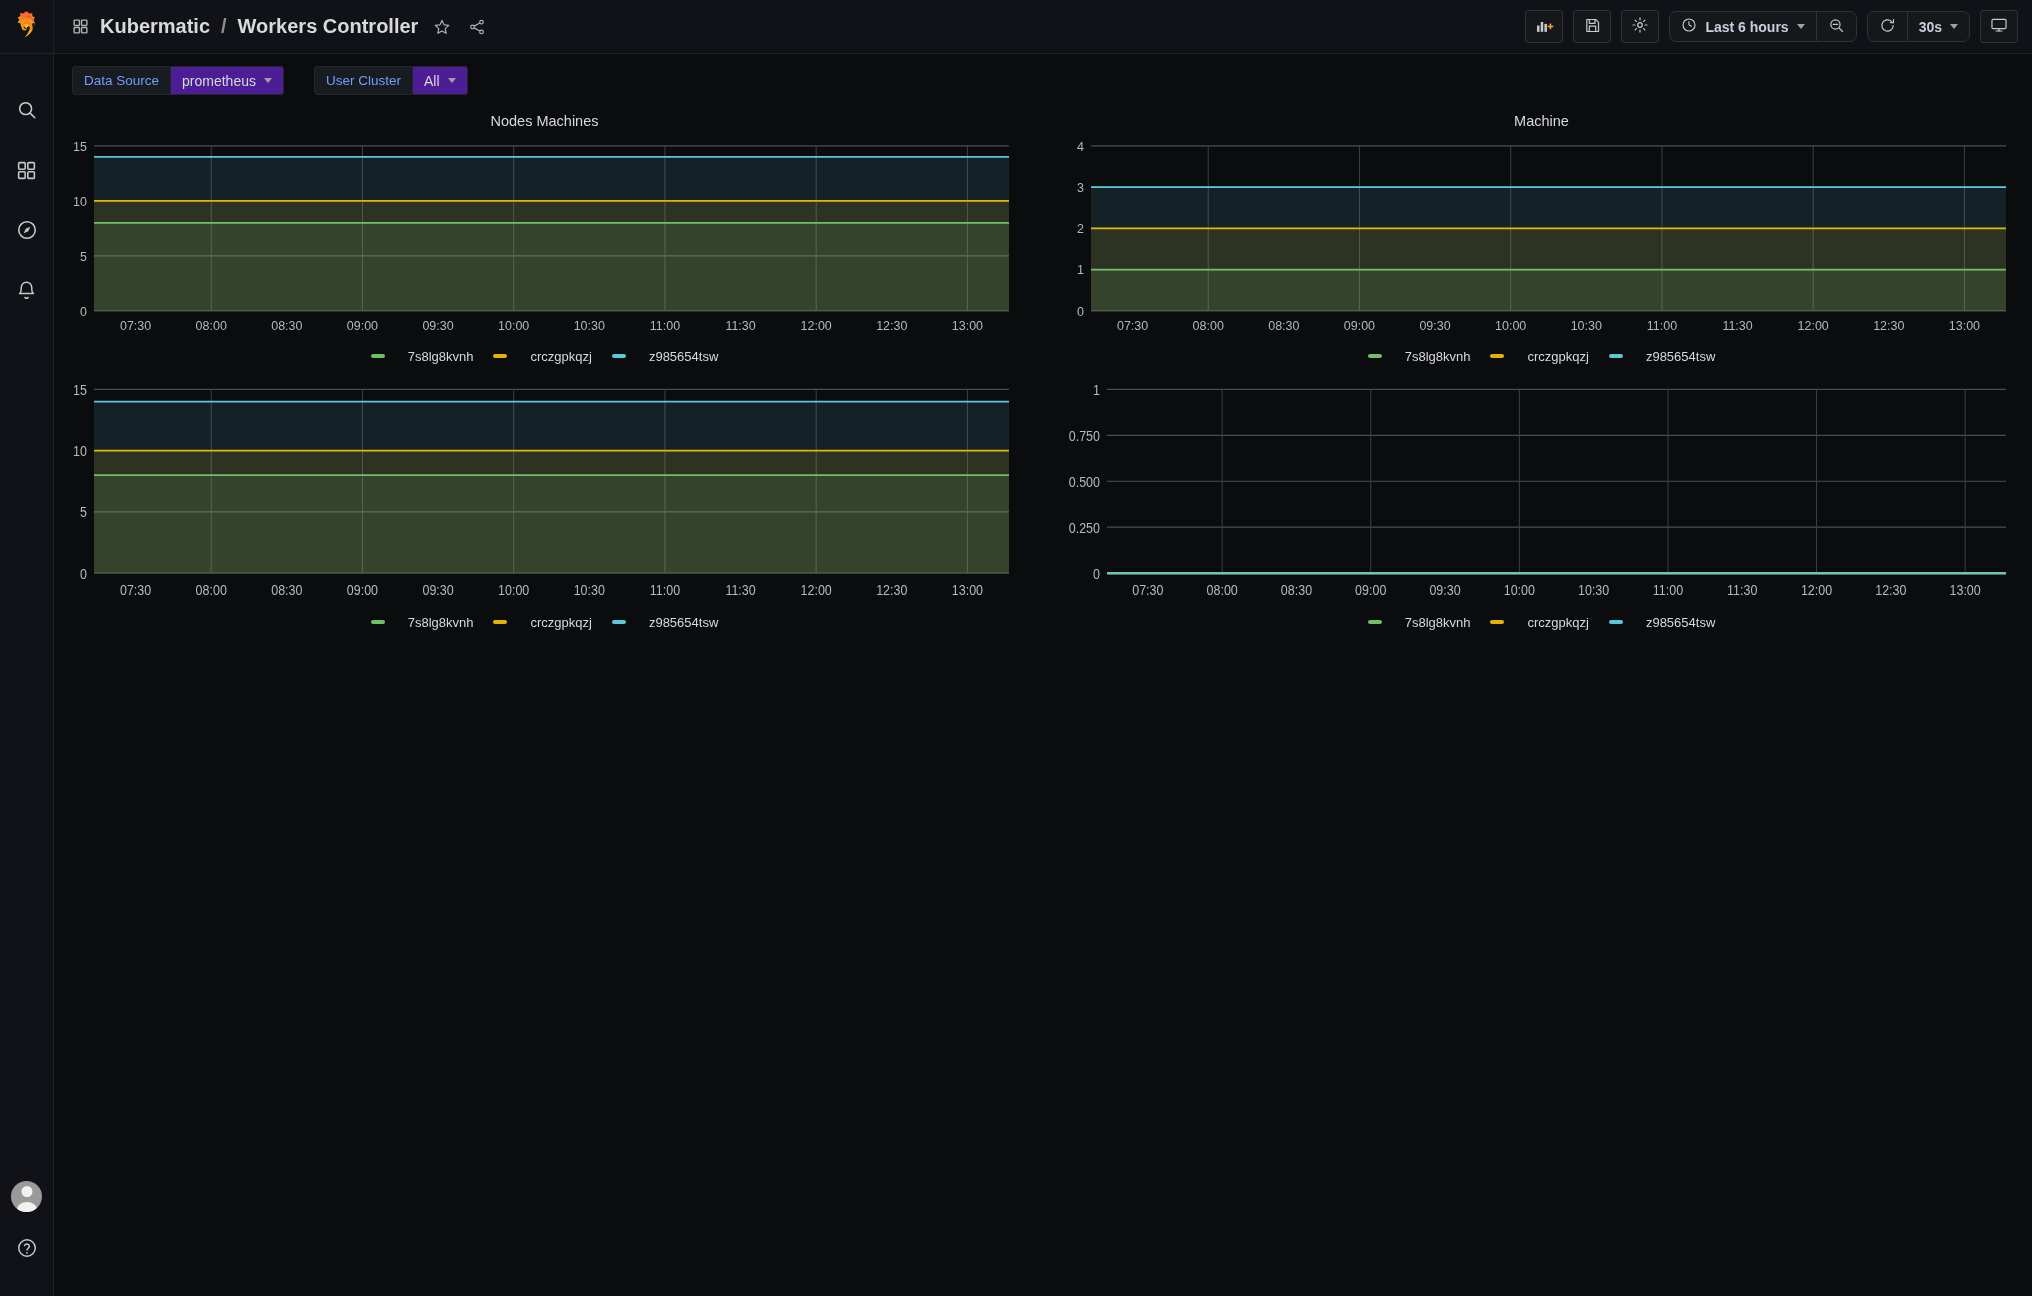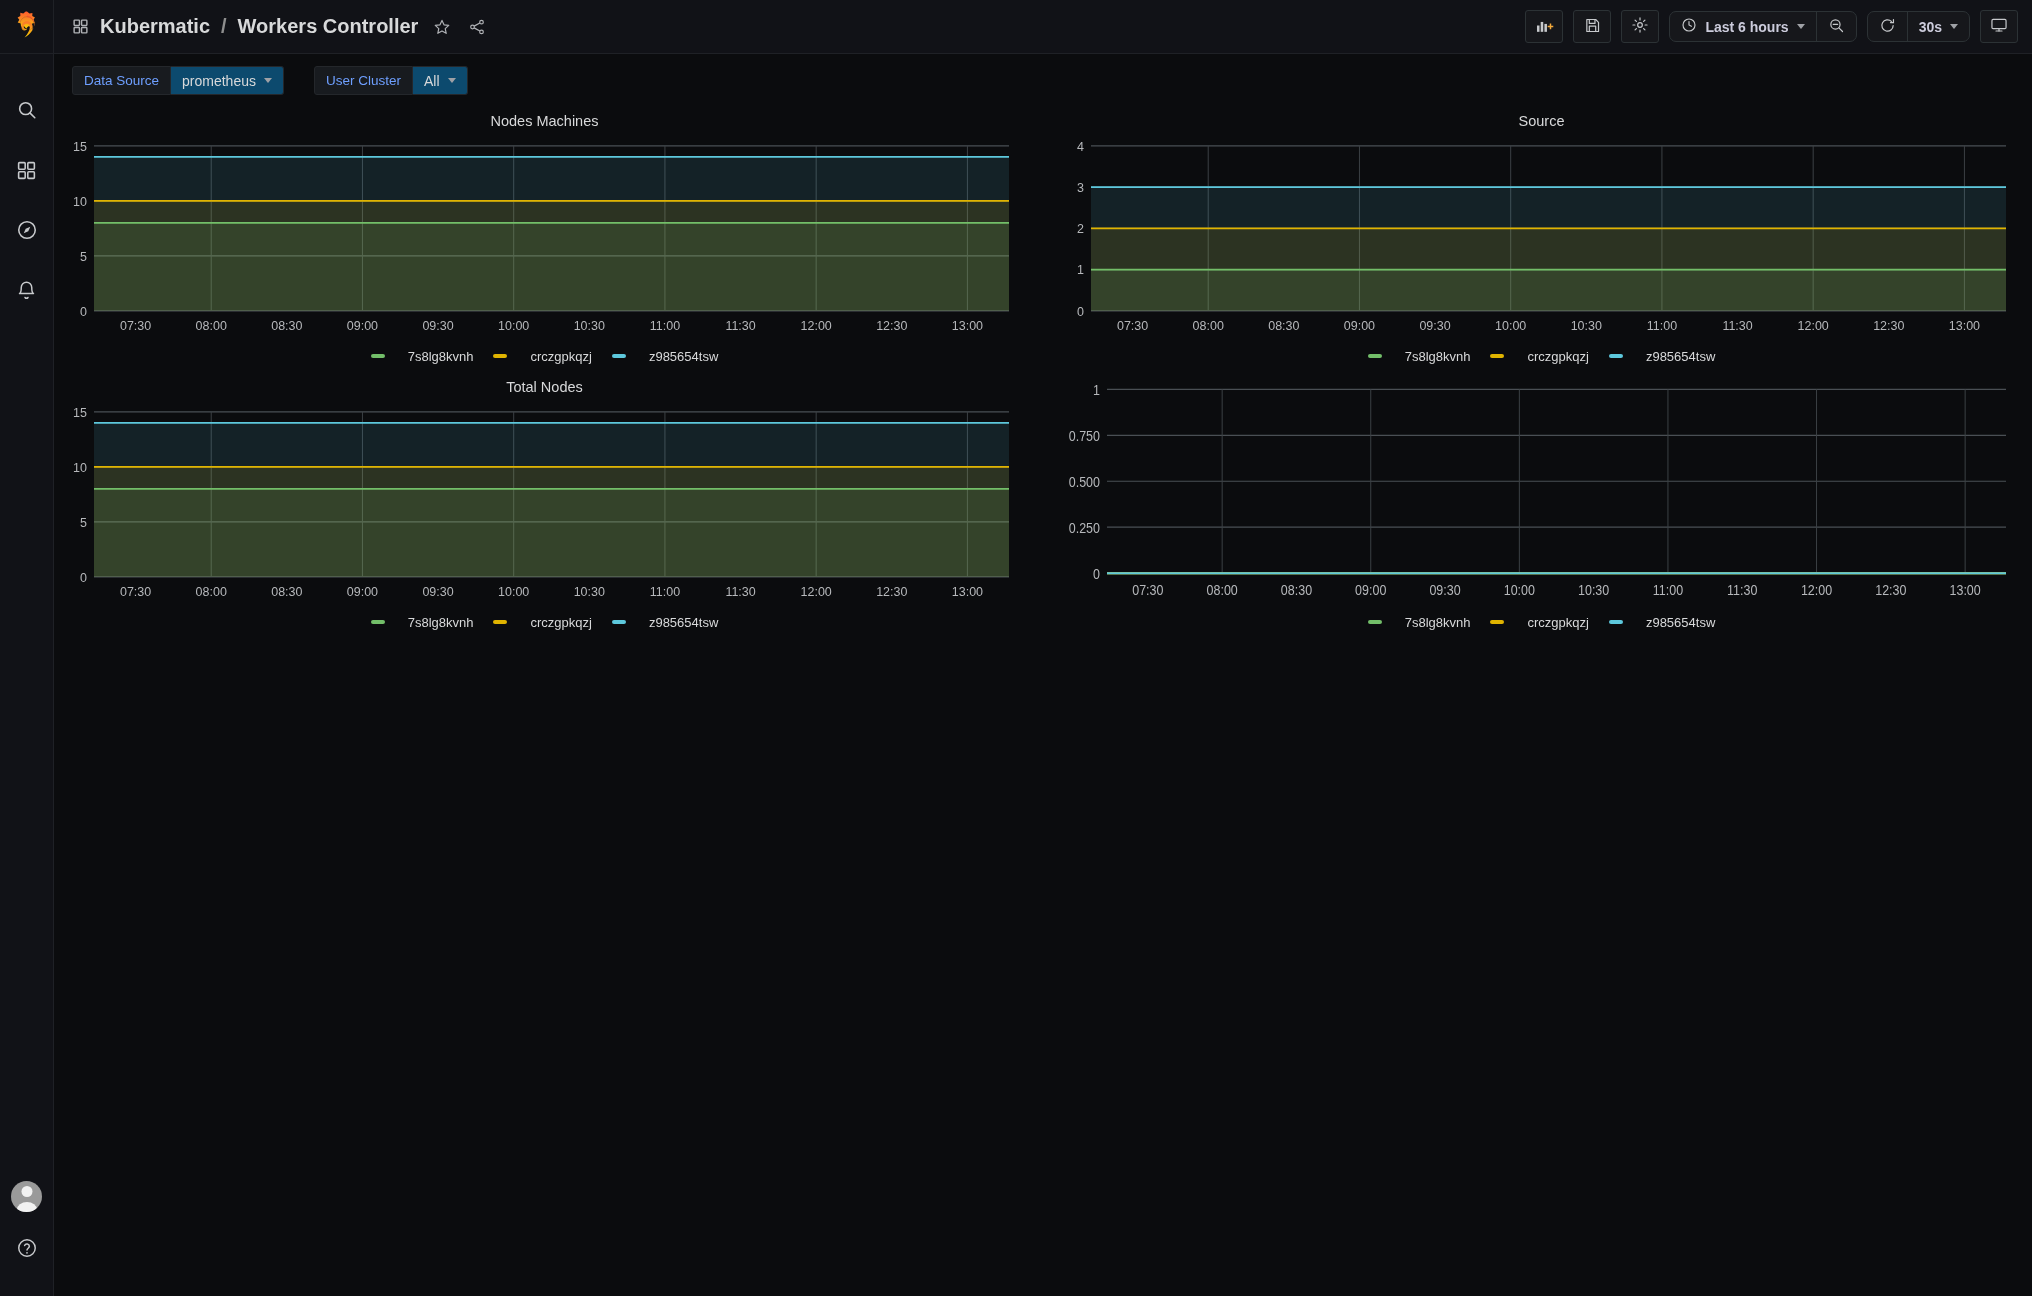--- a/index.html
+++ b/index.html
@@ -77,21 +77,21 @@
   
   .submenu { padding: 12px 0 6px 18px; display: flex; align-items: center; gap: 8px; }
   .var-group { display: flex; align-items: flex-start; }
   .var-label {
     height: 29px; display: flex; align-items: center; padding: 0 11px;
     background: #181b1f; border: 1px solid #24272b; border-radius: 3px 0 0 3px;
     color: #6e9fff; font-size: 13.5px; font-weight: 500; white-space: nowrap;
   }
   .var-value {
     height: 29px; display: flex; align-items: center; gap: 8px; padding: 0 11px;
-    background: #0c4a6e; border: 1px solid #24272b; border-left: none;
+    background: #4c1d95; border: 1px solid #24272b; border-left: none;
     border-radius: 0 3px 3px 0; color: #d8d9da; font-size: 14px;
     cursor: pointer; white-space: nowrap;
   }
   .var-gap { width: 14px; }
 
   
   .panel-grid {
     display: grid;
     grid-template-columns: 981px 981px;
     grid-auto-rows: 266px;
@@ -360,21 +360,21 @@
               <span class="legend-swatch" style="background: rgb(224, 180, 0);"></span>
               <span>crczgpkqzj</span>
             </div>
             <div class="legend-item">
               <span class="legend-swatch" style="background: rgb(93, 200, 220);"></span>
               <span>z985654tsw</span>
             </div>
           </div>
         </div>
         <div class="panel">
-          <div class="panel-title">Source</div>
+          <div class="panel-title">Machine</div>
           <div class="plot-wrap"><svg width="100%" height="100%" viewBox="0 0 961 196" preserveAspectRatio="none">
               <line x1="30" x2="945" y1="166" y2="166" stroke="#4a4f54" stroke-width="1"></line>
               <text x="23" y="170.5" fill="#b6b8bb" font-size="12.5" text-anchor="end">0</text>
               <line x1="30" x2="945" y1="127.5" y2="127.5" stroke="#4a4f54" stroke-width="1"></line>
               <text x="23" y="132" fill="#b6b8bb" font-size="12.5" text-anchor="end">1</text>
               <line x1="30" x2="945" y1="89" y2="89" stroke="#4a4f54" stroke-width="1"></line>
               <text x="23" y="93.5" fill="#b6b8bb" font-size="12.5" text-anchor="end">2</text>
               <line x1="30" x2="945" y1="50.5" y2="50.5" stroke="#4a4f54" stroke-width="1"></line>
               <text x="23" y="55" fill="#b6b8bb" font-size="12.5" text-anchor="end">3</text>
               <line x1="30" x2="945" y1="12" y2="12" stroke="#4a4f54" stroke-width="1"></line>
@@ -413,21 +413,20 @@
               <span class="legend-swatch" style="background: rgb(224, 180, 0);"></span>
               <span>crczgpkqzj</span>
             </div>
             <div class="legend-item">
               <span class="legend-swatch" style="background: rgb(93, 200, 220);"></span>
               <span>z985654tsw</span>
             </div>
           </div>
         </div>
         <div class="panel">
-          <div class="panel-title">Total Nodes</div>
           <div class="plot-wrap"><svg width="100%" height="100%" viewBox="0 0 961 196" preserveAspectRatio="none">
               <line x1="30" x2="945" y1="166" y2="166" stroke="#4a4f54" stroke-width="1"></line>
               <text x="23" y="170.5" fill="#b6b8bb" font-size="12.5" text-anchor="end">0</text>
               <line x1="30" x2="945" y1="114.66666666666667" y2="114.66666666666667" stroke="#4a4f54" stroke-width="1"></line>
               <text x="23" y="119.16666666666667" fill="#b6b8bb" font-size="12.5" text-anchor="end">5</text>
               <line x1="30" x2="945" y1="63.33333333333334" y2="63.33333333333334" stroke="#4a4f54" stroke-width="1"></line>
               <text x="23" y="67.83333333333334" fill="#b6b8bb" font-size="12.5" text-anchor="end">10</text>
               <line x1="30" x2="945" y1="12" y2="12" stroke="#4a4f54" stroke-width="1"></line>
               <text x="23" y="16.5" fill="#b6b8bb" font-size="12.5" text-anchor="end">15</text>
               <text x="71.5909090909091" y="184" fill="#b6b8bb" font-size="12.5" text-anchor="middle">07:30</text>

